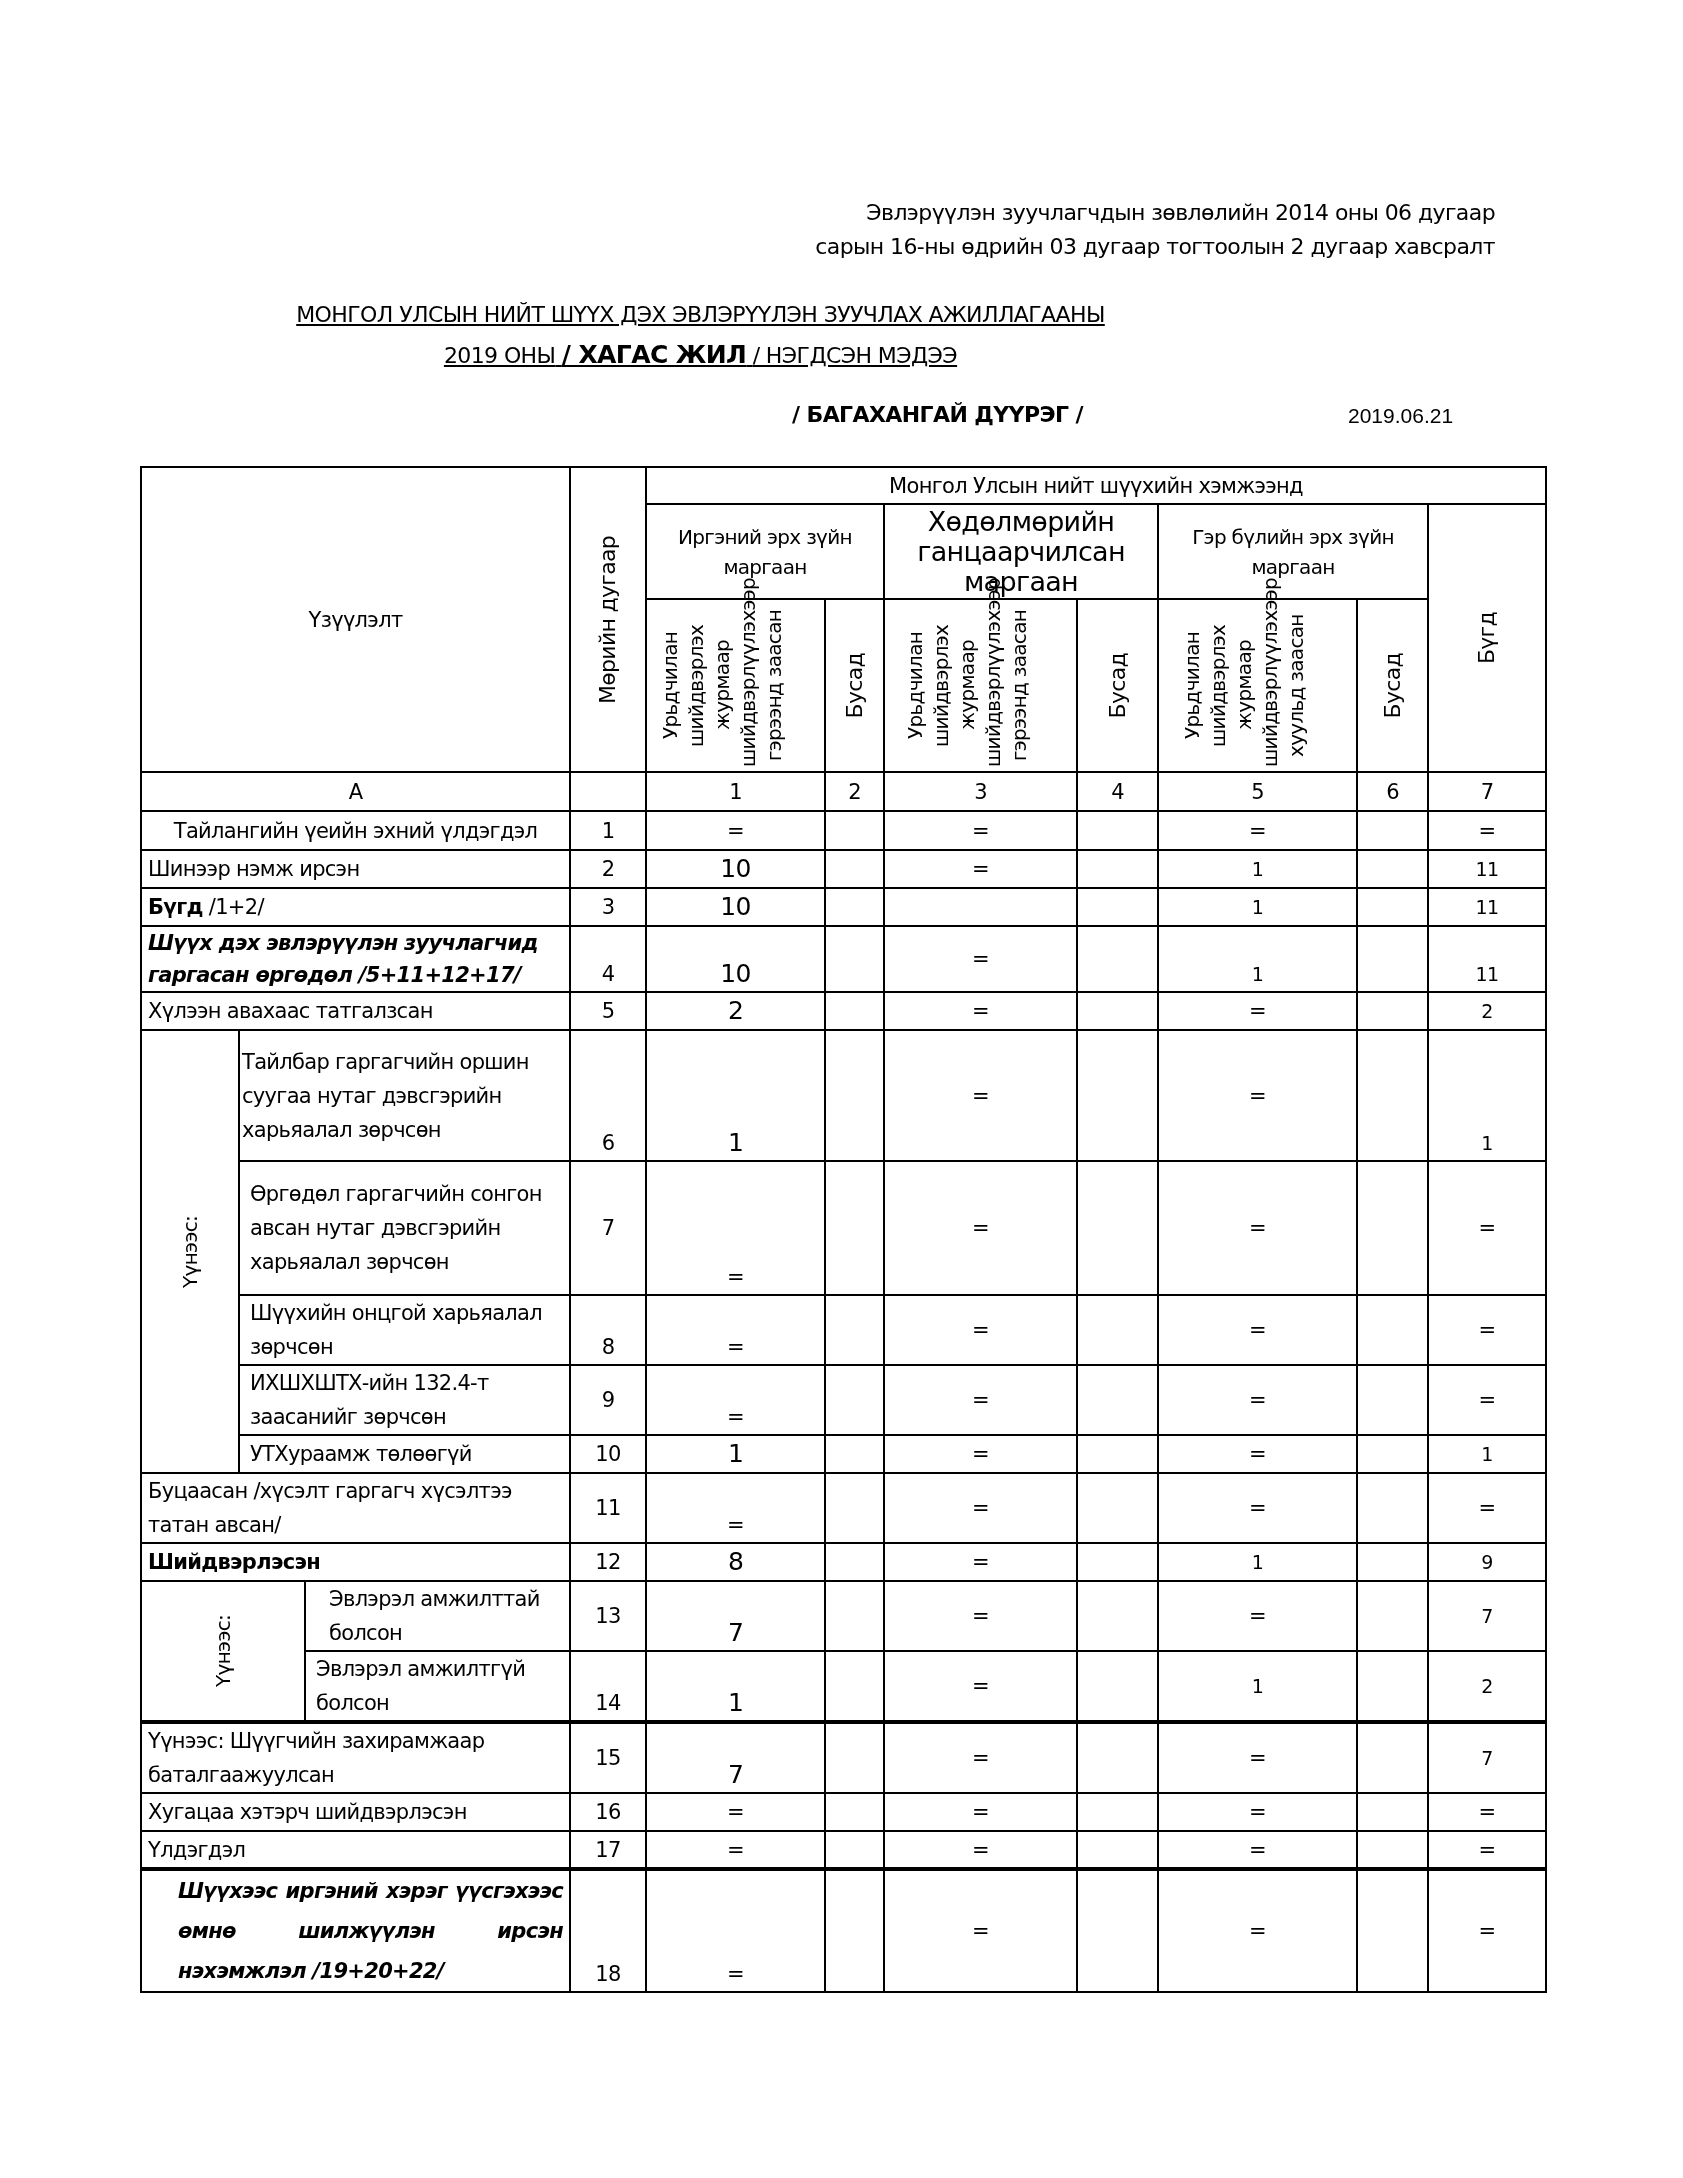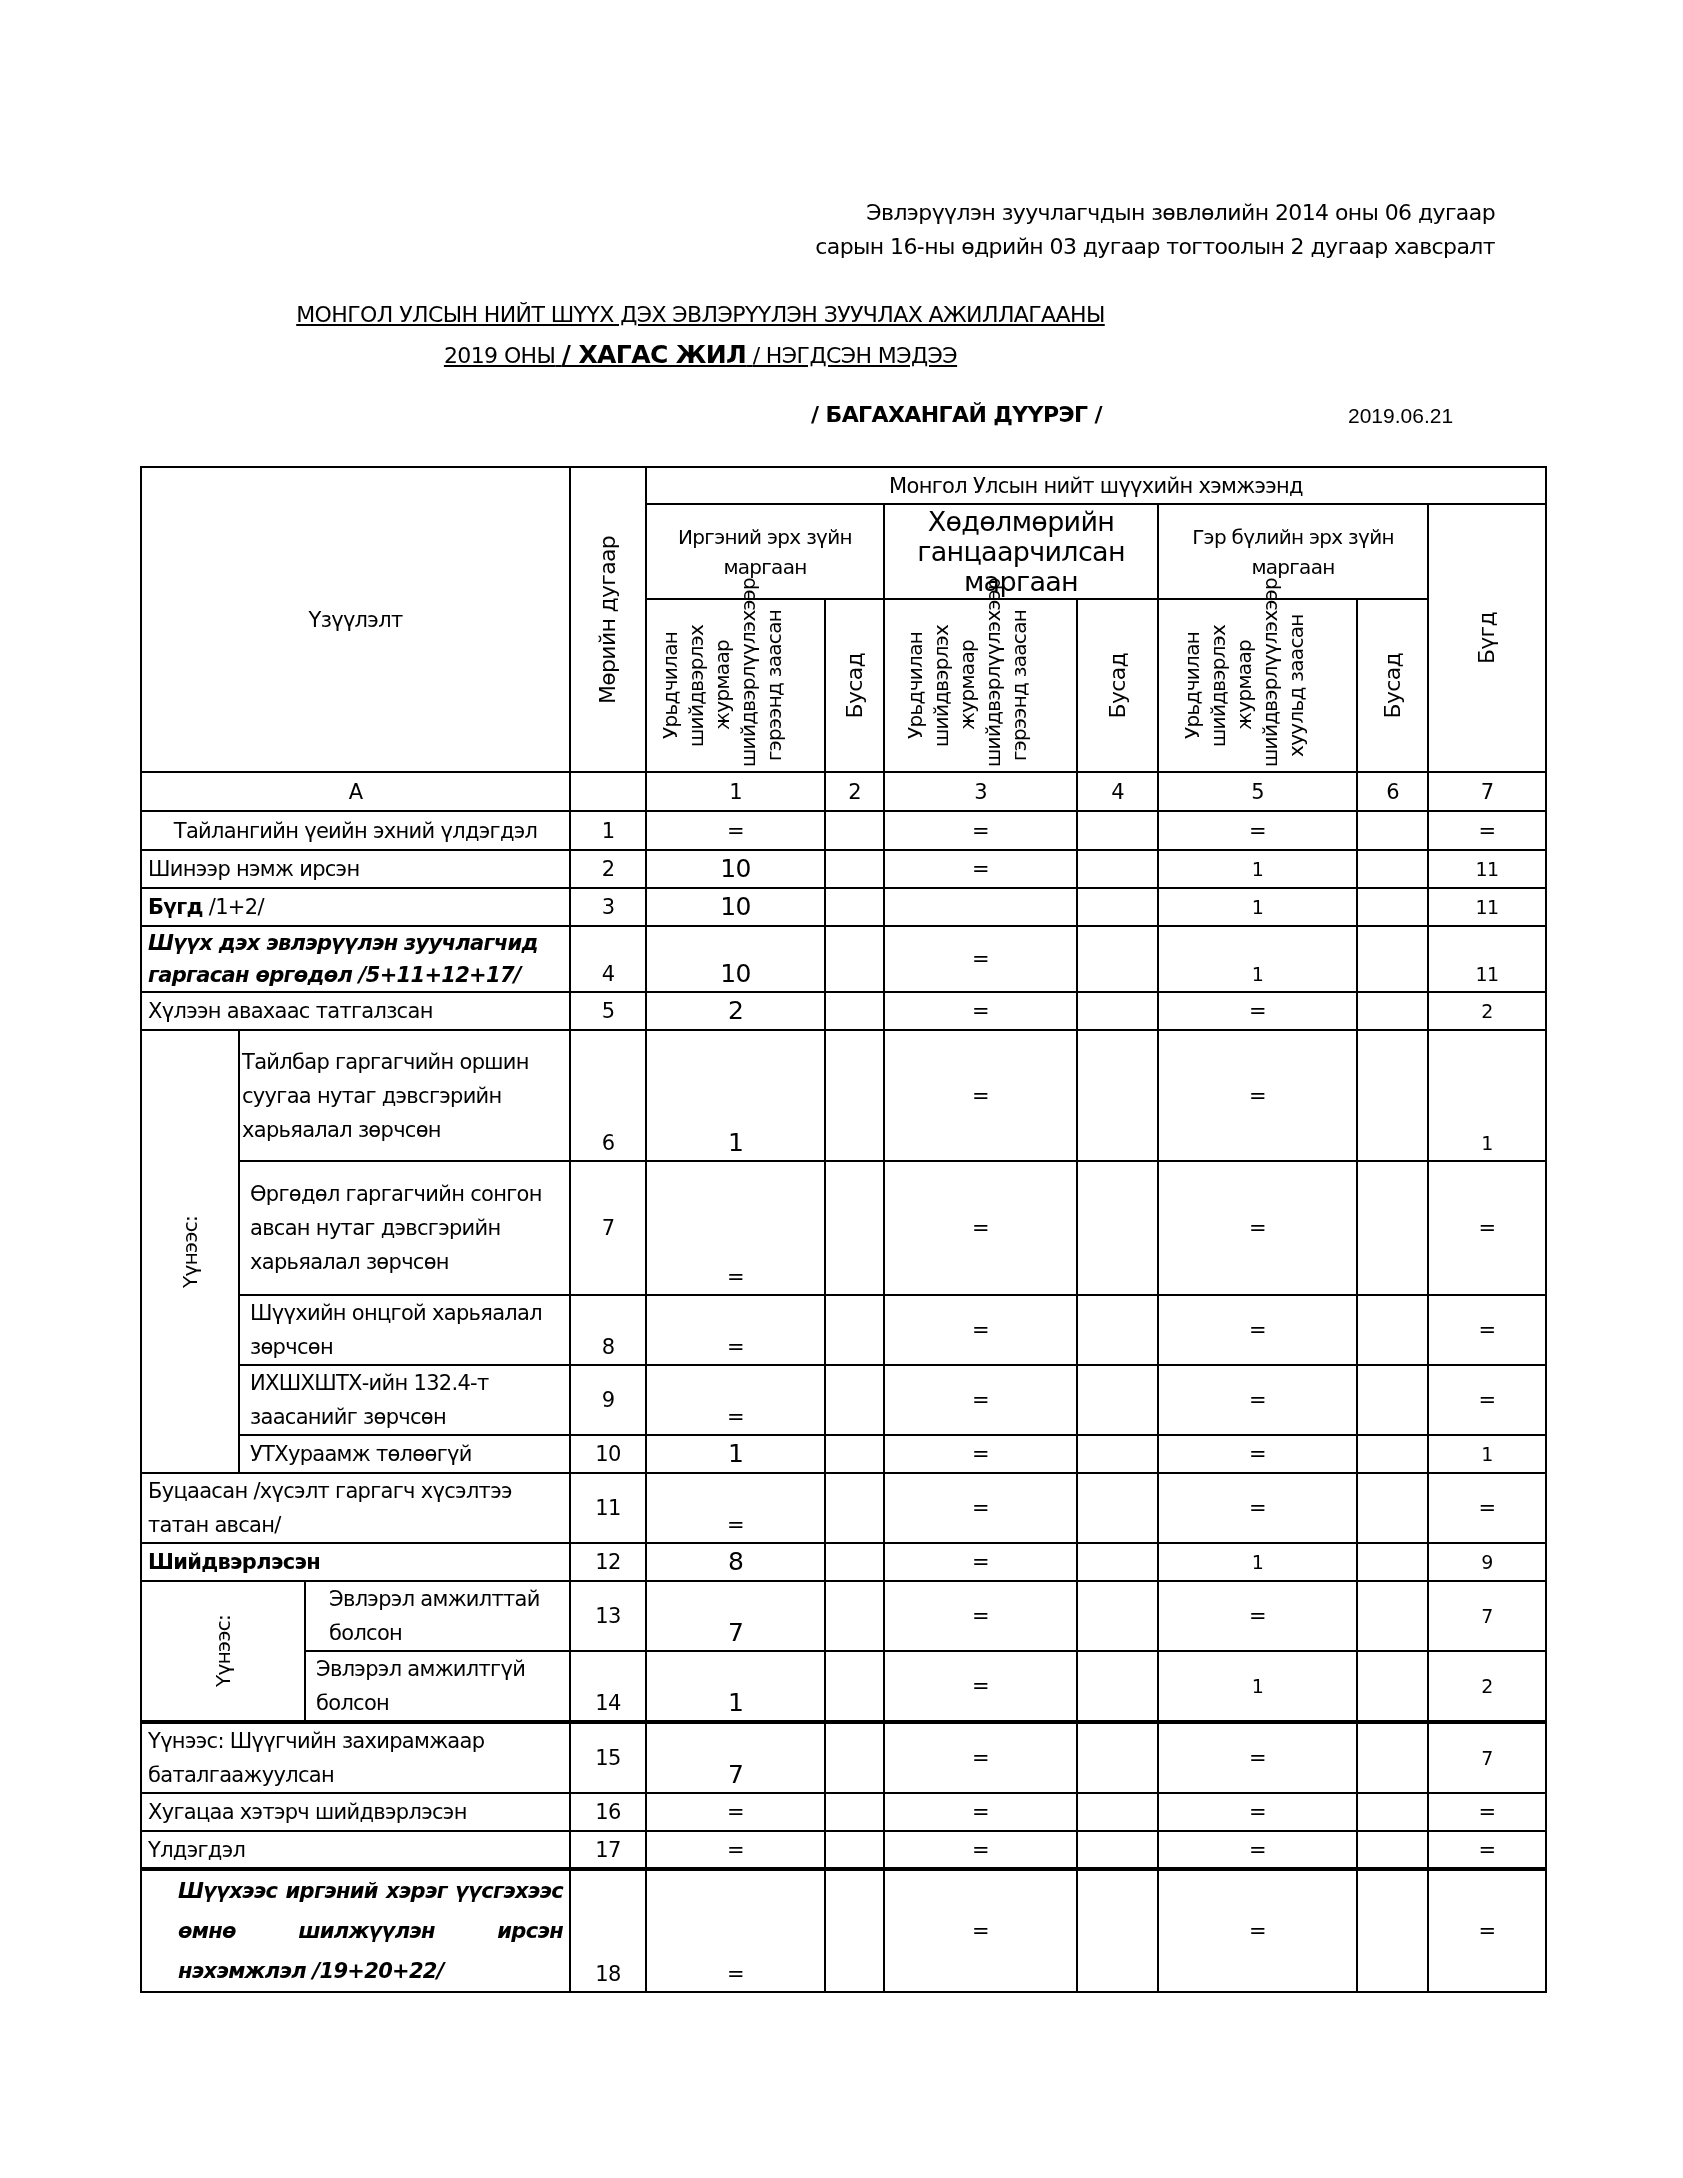--- a/index.html
+++ b/index.html
@@ -1,21 +1,21 @@
 <!DOCTYPE html>
 <html><head>
 <meta charset="utf-8">
 <style>
   html, body { margin: 0; padding: 0; background: #ffffff; }
   body { width: 1683px; height: 2178px; position: relative; font-family: "Liberation Sans", "DejaVu Sans", sans-serif; color: #000; }
   .abs { position: absolute; }
   .annex { right: 188px; top: 196px; text-align: right; font-size: 22px; line-height: 34px; font-family: "DejaVu Sans", sans-serif; letter-spacing: -0.6px; }
   .title { left: 0; width: 1401px; text-align: center; font-size: 22px; line-height: 40px; top: 295px; font-family: "DejaVu Sans", sans-serif; letter-spacing: -0.6px; text-decoration: underline; }
   .title .b { font-weight: bold; font-size: 25px; }
-  .district { top: 402px; left: 792px; font-size: 22px; font-weight: bold; font-family: "DejaVu Sans", sans-serif; letter-spacing: -0.6px; margin-left: 19px; }
+  .district { top: 402px; left: 792px; font-size: 22px; font-weight: bold; font-family: "DejaVu Sans", sans-serif; letter-spacing: -0.6px; }
   .date { top: 404px; left: 1348px; font-size: 21px; font-family: "Liberation Sans", sans-serif; }
 
   table.rep { position: absolute; left: 140px; top: 466px; width: 1407px; border-collapse: collapse; table-layout: fixed; font-family: "DejaVu Sans", sans-serif; font-size: 21px; }
   table.rep td { border: 2.5px solid #000; padding: 0 6px; vertical-align: middle; letter-spacing: -0.7px; line-height: 34px; }
   .c { text-align: center; }
   .vert { writing-mode: vertical-rl; transform: rotate(180deg); margin: 0 auto; }
   .vhead { font-size: 20px; line-height: 26px; text-align: center; height: 163px; }
   .bot { vertical-align: bottom !important; }
   .bold { font-weight: bold; }
   .bi { font-weight: bold; font-style: italic; }

